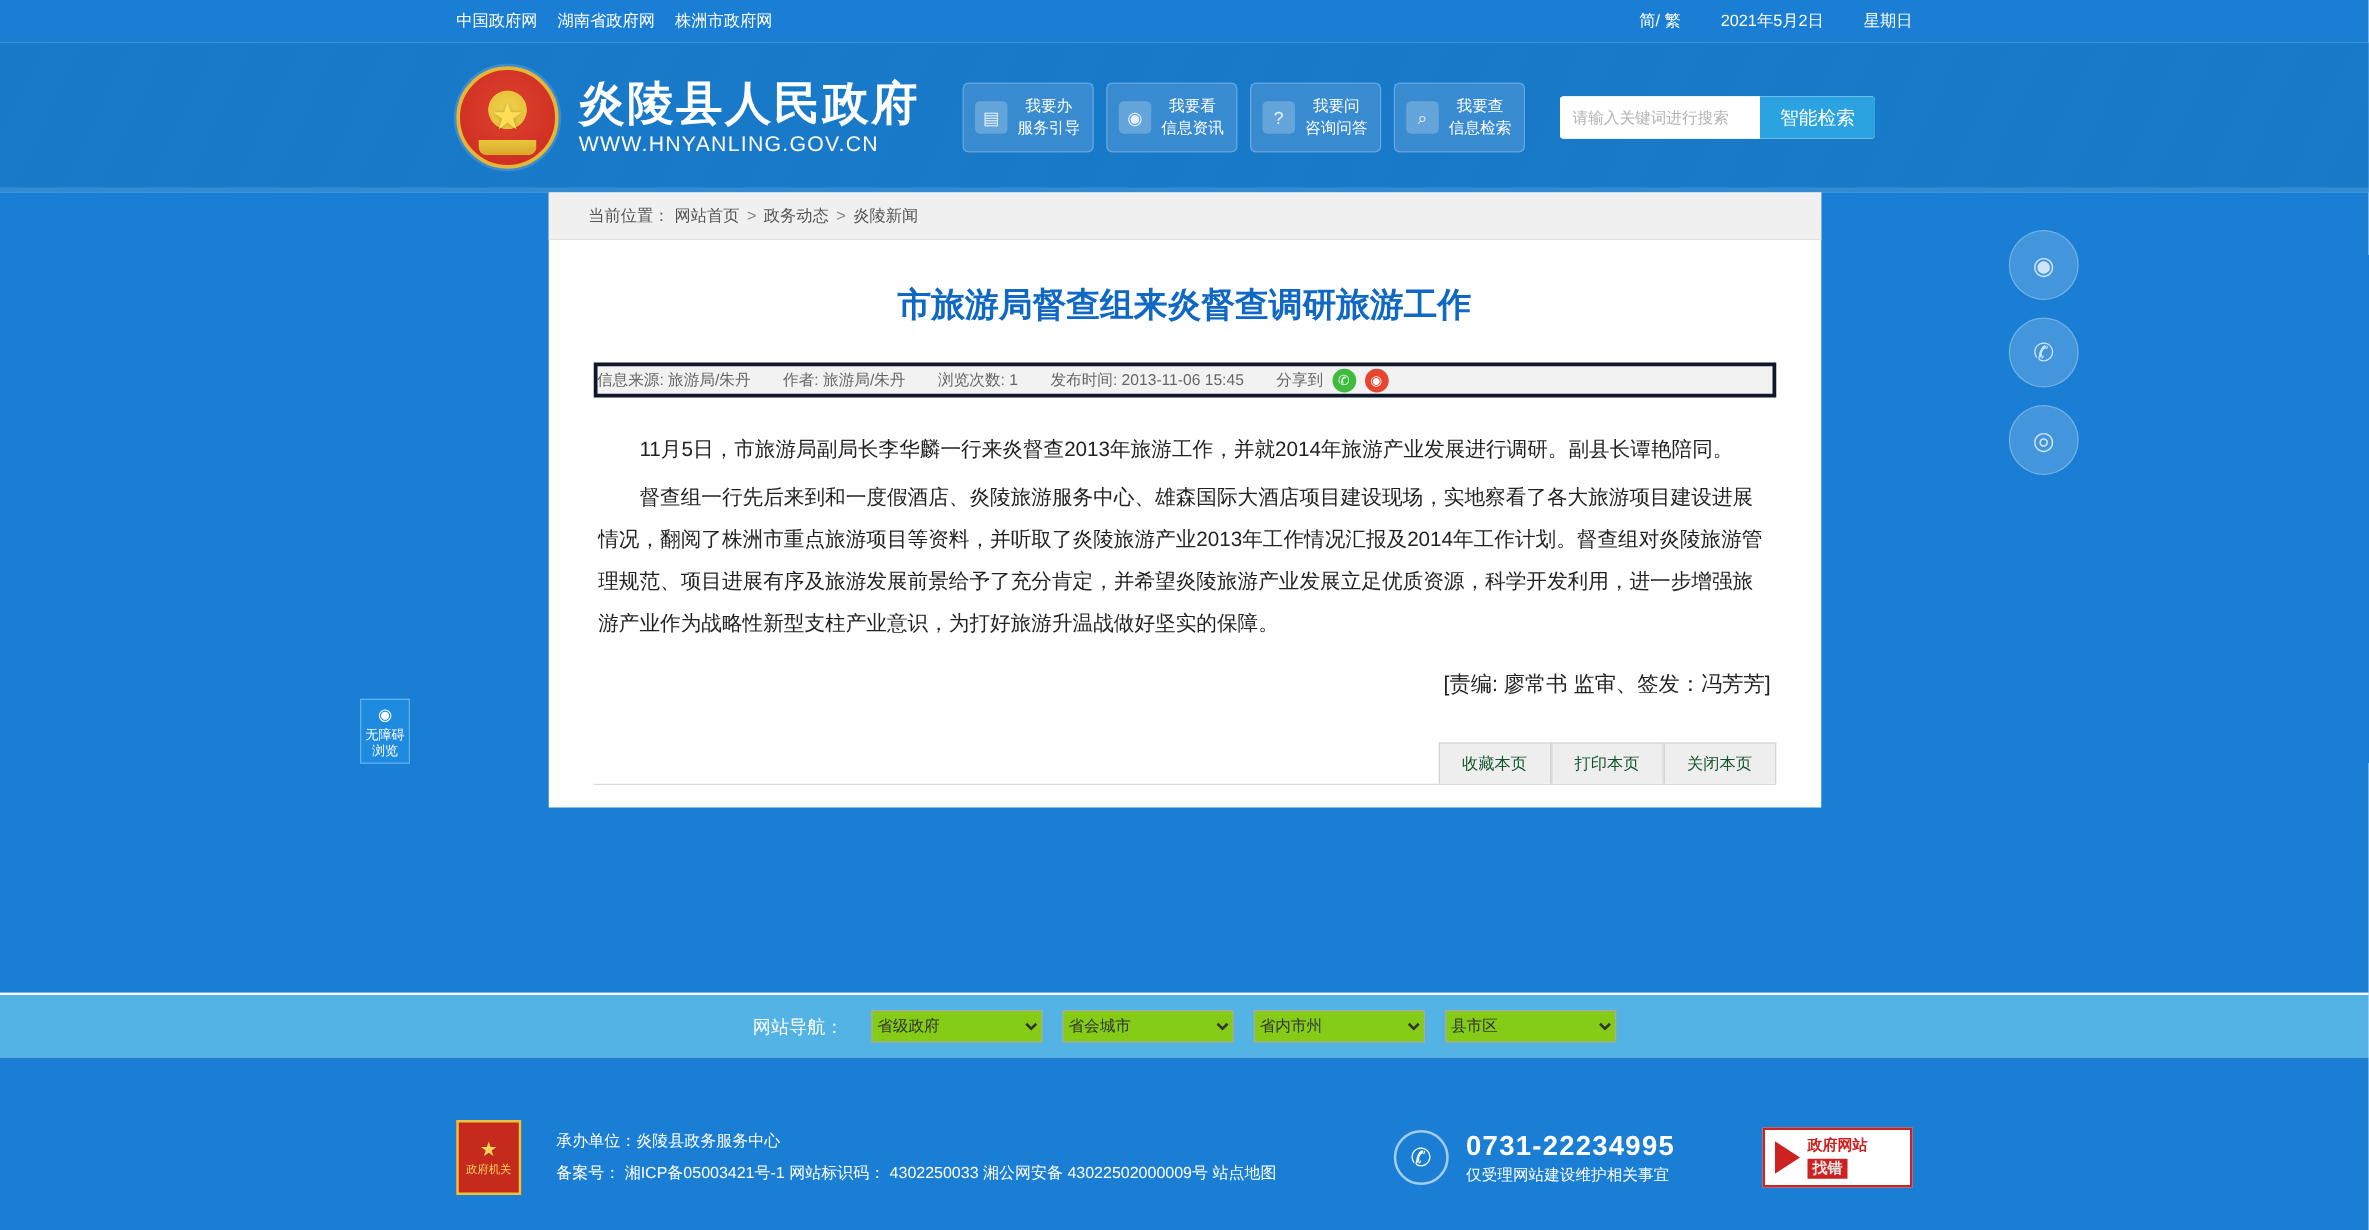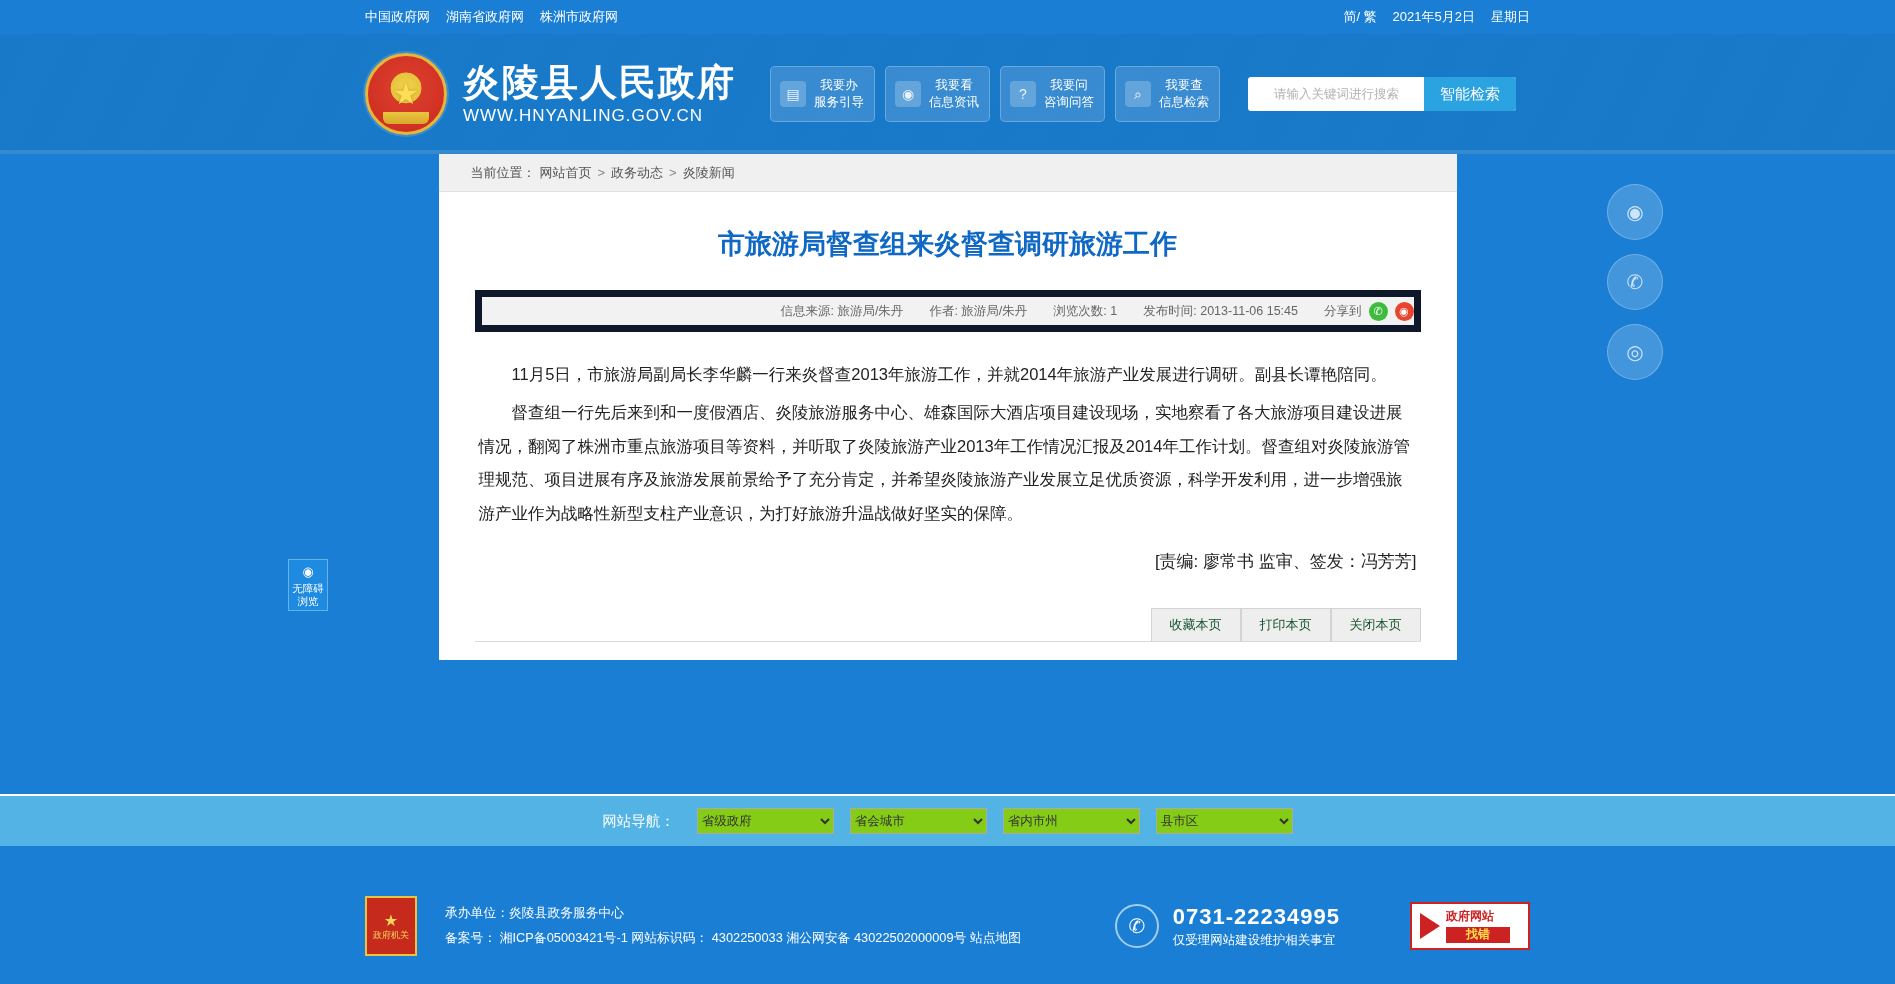--- a/index.html
+++ b/index.html
@@ -17,21 +17,21 @@
     background: #1a7fd4;
     color: #ffffff;
     font-size: 13px;
     display: flex;
     align-items: center;
     justify-content: space-between;
     padding: 0 365px;
   }
   .topbar a, .topbar span { color: #ffffff; text-decoration: none; }
   .topbar-left { display: flex; gap: 16px; }
-  .topbar-right { display: flex; gap: 16px; align-items: center; }
+  .topbar-right { display: flex; gap: 32px; align-items: center; }
 
   
   .header {
     height: 120px;
     background:
       linear-gradient(180deg, rgba(23,120,200,0.93), rgba(23,120,200,0.93)),
       repeating-linear-gradient(115deg, #2a89d8 0px, #2a89d8 30px, #2f8ede 30px, #2f8ede 62px);
     position: relative;
     display: flex;
     align-items: center;
@@ -81,21 +81,21 @@
   .qn-icon {
     width: 26px; height: 26px; border-radius: 4px;
     background: rgba(255,255,255,0.22);
     display: flex; align-items: center; justify-content: center;
     font-size: 14px; color: #e8f3ff; flex: none;
   }
   .qn-text { font-size: 12.5px; line-height: 1.35; text-align: center; }
 
   .searchbox {
     margin-left: 28px; display: flex; align-items: center;
-    height: 34px; background: #fff; border-radius: 3px; overflow: hidden; padding-left: 16px;
+    height: 34px; background: #fff; border-radius: 3px; overflow: hidden;
   }
   .searchbox input {
     width: 160px; height: 34px; border: 0; outline: none;
     padding: 0 10px; font-size: 12.5px; color: #333;
     font-family: "Liberation Sans", sans-serif;
   }
   .searchbox input::placeholder { color: #b3b3b3; }
   .search-btn {
     height: 34px; padding: 0 16px; background: #2aa3e0; color: #fff;
     font-size: 15px; display: flex; align-items: center; border: 0;
@@ -122,22 +122,22 @@
   }
   .crumb a { color: #555; text-decoration: none; margin: 0 4px; }
   .crumb .sep { color: #888; margin: 0 2px; }
 
   .article { padding: 34px 36px 0 36px; }
   .article h1 {
     margin: 0 0 28px 0; text-align: center;
     font-size: 27px; color: #0f68c4; font-weight: bold;
   }
   .meta {
-    background: #f2f2f2; border: 7px solid #0f172a;
-    height: 42px; display: flex; align-items: center; justify-content: flex-end;
+    background: #f2f2f2; border: 3px solid #0f172a;
+    height: 28px; display: flex; align-items: center; justify-content: flex-start;
     gap: 26px; font-size: 12.5px; color: #666;
   }
   .meta .share { display: flex; align-items: center; gap: 7px; }
   .share-dot {
     width: 19px; height: 19px; border-radius: 50%;
     display: inline-flex; align-items: center; justify-content: center;
     font-size: 11px; color: #fff;
   }
   .share-wechat { background: #3fbb3f; }
   .share-weibo { background: #e6452f; }
@@ -214,21 +214,21 @@
     width: 120px; height: 48px; background: #fff; border: 2px solid #cc2222;
     display: flex; align-items: center; margin-left: 42px; flex: none;
   }
   .gov-badge .tri {
     width: 0; height: 0; border-left: 20px solid #cc2222;
     border-top: 13px solid transparent; border-bottom: 13px solid transparent;
     margin: 0 6px 0 8px;
   }
   .gov-badge .gb-text { color: #cc2222; font-size: 12px; line-height: 1.3; font-weight: bold; }
   .gov-badge .gb-text .b2 {
-    display: inline-block; background: #cc2222; color: #fde047; padding: 0 20px; margin-top: 2px;
+    display: inline-block; background: #cc2222; color: #e5e5e5; padding: 0 4px; margin-top: 2px;
   }
 </style>
 </head>
 <body>
 
 <div class="topbar">
   <div class="topbar-left">
     <a href="#">中国政府网</a>
     <a href="#">湖南省政府网</a>
     <a href="#">株洲市政府网</a>

